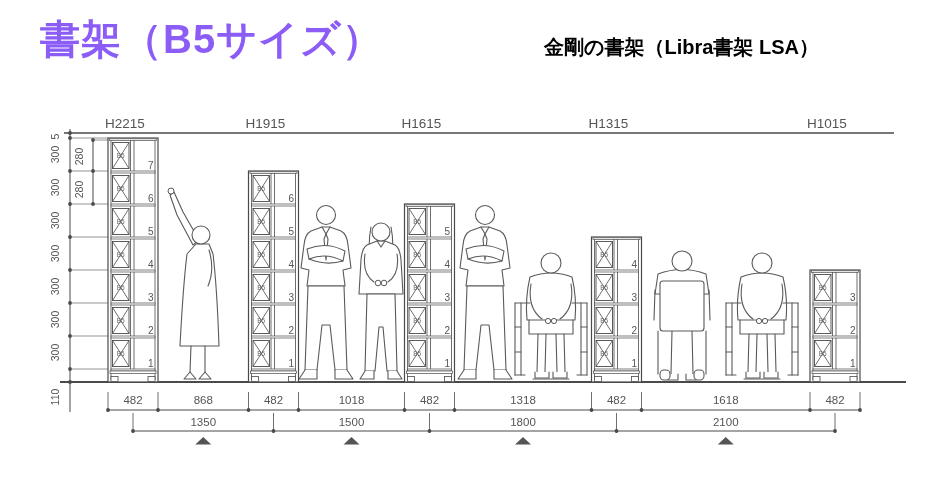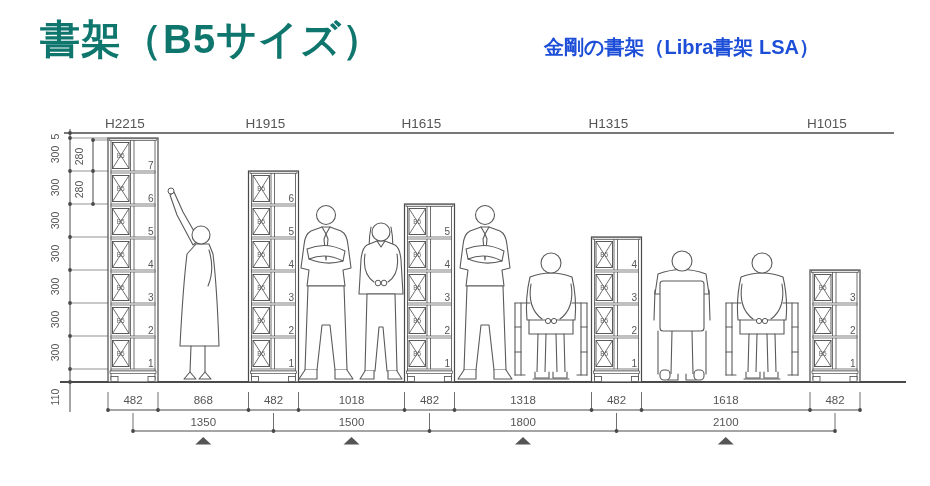--- a/index.html
+++ b/index.html
@@ -2,25 +2,25 @@
 <html><head>
 <meta charset="utf-8">
 <style>
   html,body{margin:0;padding:0;}
   body{
     width:930px;height:486px;position:relative;background:#ffffff;
     font-family:"Liberation Sans", sans-serif;overflow:hidden;
   }
   .page-title{
     position:absolute;left:40px;top:12px;margin:0;
-    font-size:40px;font-weight:700;color:#0f766e;letter-spacing:1px;
+    font-size:40px;font-weight:700;color:#8b5cf6;letter-spacing:1px;
   }
   .subtitle{
     position:absolute;left:544px;top:34px;
-    font-size:20px;font-weight:700;color:#1d4ed8;
+    font-size:20px;font-weight:700;color:#000000;
   }
   #diagram{position:absolute;left:0;top:0;}
 </style>
 </head>
 <body>
 
 <h1 class="page-title">書架（B5サイズ）</h1>
 <div class="subtitle">金剛の書架（Libra書架 LSA）</div>
 
 <svg id="diagram" width="930" height="486" viewBox="0 0 930 486" xmlns="http://www.w3.org/2000/svg">

